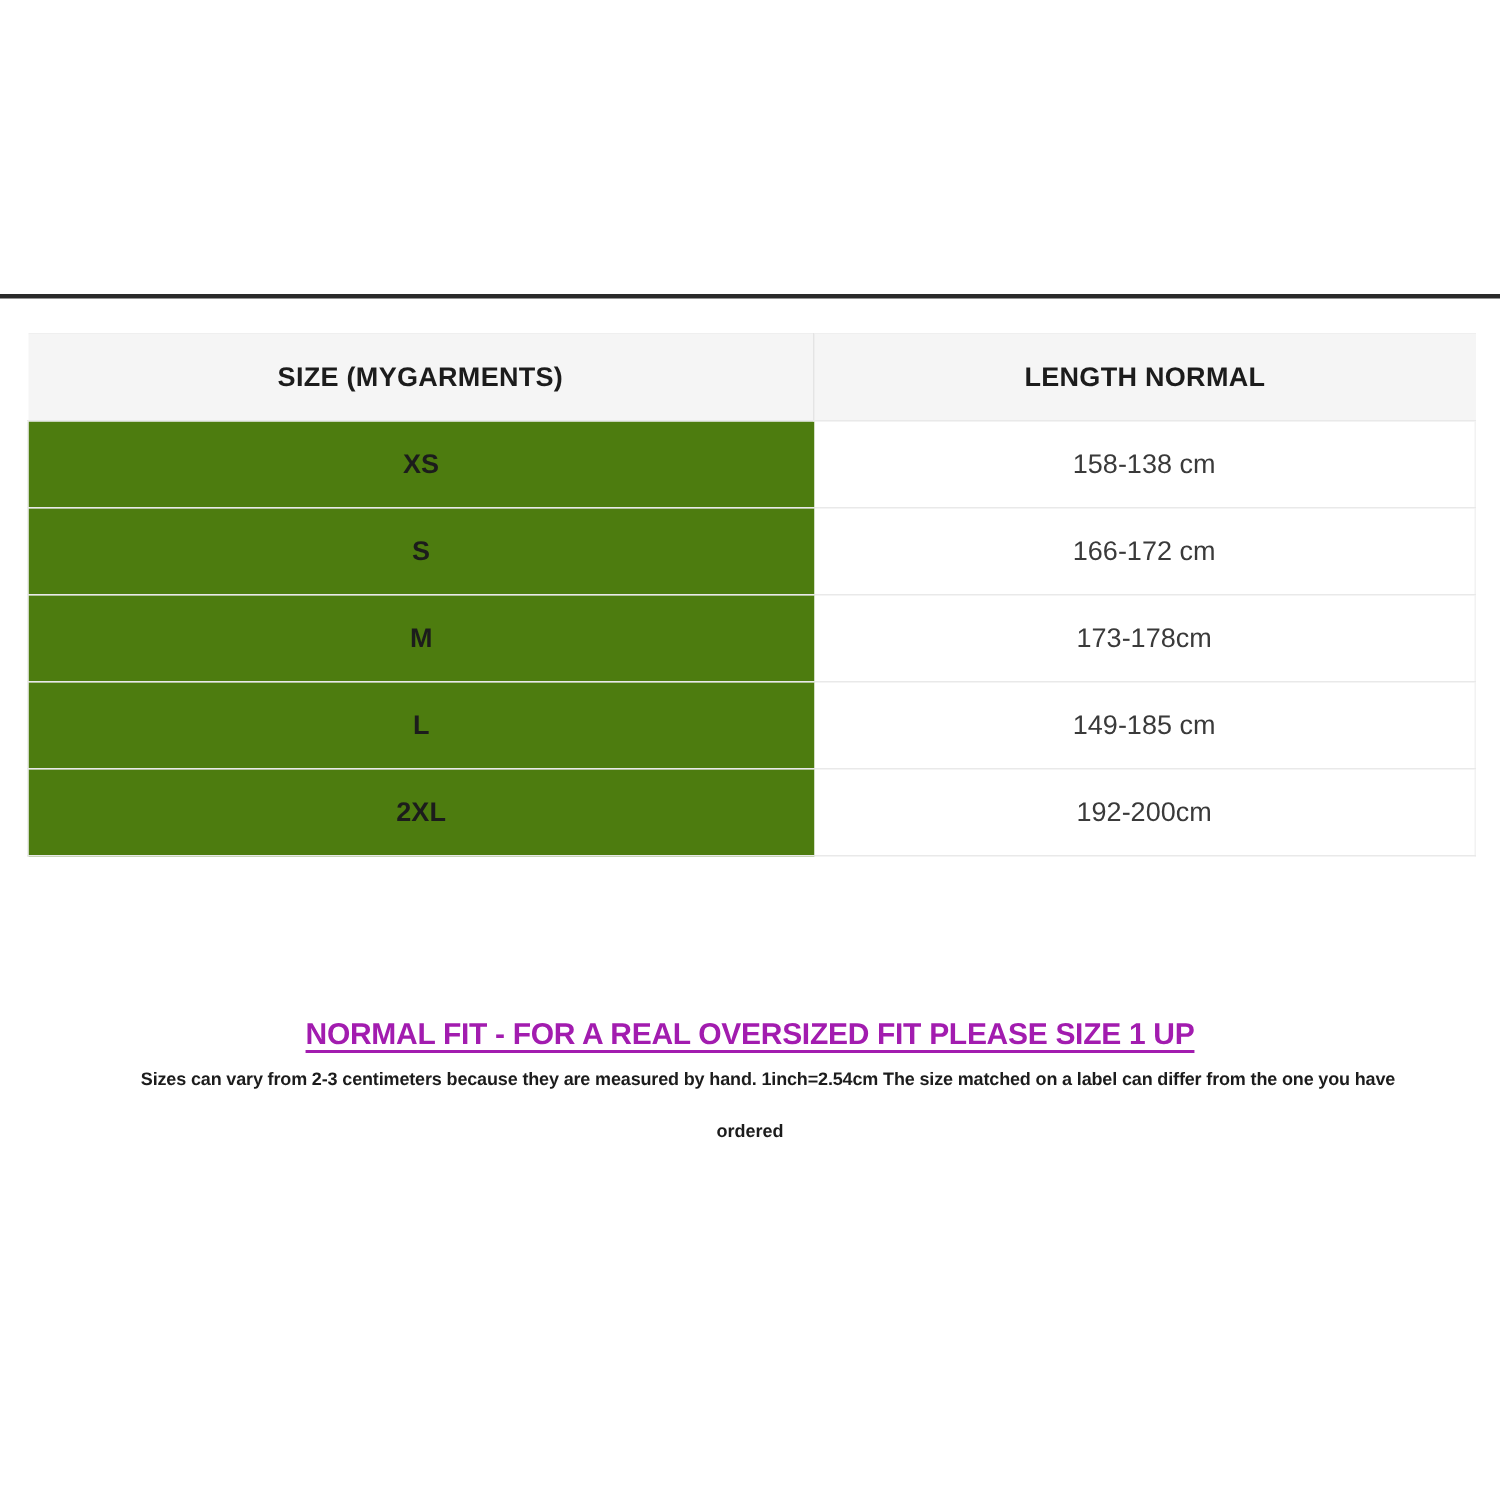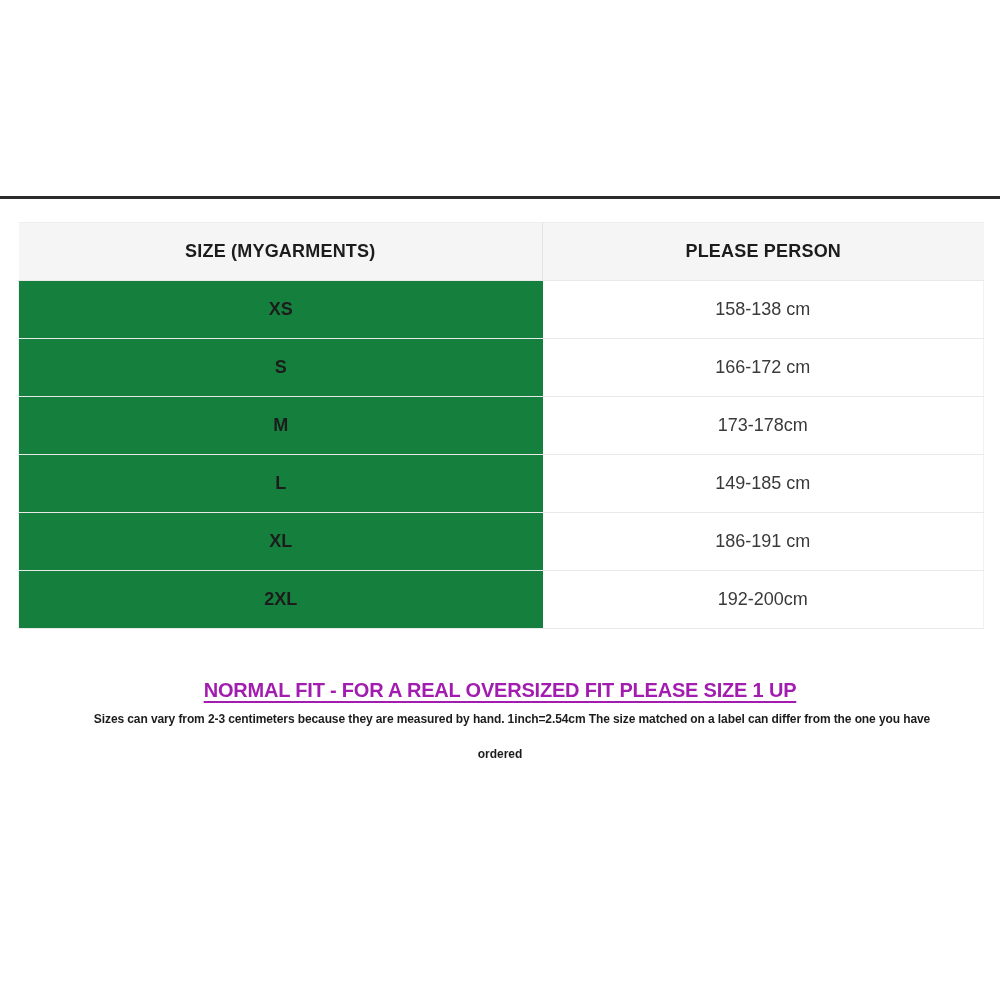--- a/index.html
+++ b/index.html
@@ -39,21 +39,21 @@
     font-weight: bold;
     font-size: 18px;
     letter-spacing: 0.2px;
     color: #1c1c1c;
     border-top: 1px solid #efefef;
   }
   .size-table thead th.col-size { border-right: 1px solid #e4e4e4; }
   .col-size-w { width: 524px; }
   .col-length-w { width: 441px; }
   .size-cell {
-    background: #15803d;
+    background: #4d7c0f;
     font-weight: bold;
     font-size: 18px;
     color: #1c1c1c;
     border-left: 1px solid #efefef;
   }
   .length-cell {
     background: #ffffff;
     font-weight: normal;
     font-size: 18px;
     color: #3a3a3a;
@@ -104,45 +104,41 @@
   <div class="top-rule"></div>
 
   <table class="size-table">
     <colgroup>
       <col class="col-size-w">
       <col class="col-length-w">
     </colgroup>
     <thead>
       <tr>
         <th class="col-size">SIZE (MYGARMENTS)</th>
-        <th class="col-length">PLEASE PERSON</th>
+        <th class="col-length">LENGTH NORMAL</th>
       </tr>
     </thead>
     <tbody>
       <tr>
         <td class="size-cell">XS</td>
         <td class="length-cell">158-138 cm</td>
       </tr>
       <tr>
         <td class="size-cell">S</td>
         <td class="length-cell">166-172 cm</td>
       </tr>
       <tr>
         <td class="size-cell">M</td>
         <td class="length-cell">173-178cm</td>
       </tr>
       <tr>
         <td class="size-cell">L</td>
         <td class="length-cell">149-185 cm</td>
       </tr>
       <tr>
-        <td class="size-cell">XL</td>
-        <td class="length-cell">186-191 cm</td>
-      </tr>
-      <tr>
         <td class="size-cell">2XL</td>
         <td class="length-cell">192-200cm</td>
       </tr>
     </tbody>
   </table>
 
   <div class="fit-heading">NORMAL FIT - FOR A REAL OVERSIZED FIT PLEASE SIZE 1 UP</div>
 
   <div class="disclaimer-line1">Sizes can vary from 2-3 centimeters because they are measured by hand. 1inch=2.54cm The size matched on a label can differ from the one you have</div>
   <div class="disclaimer-line2">ordered</div>

